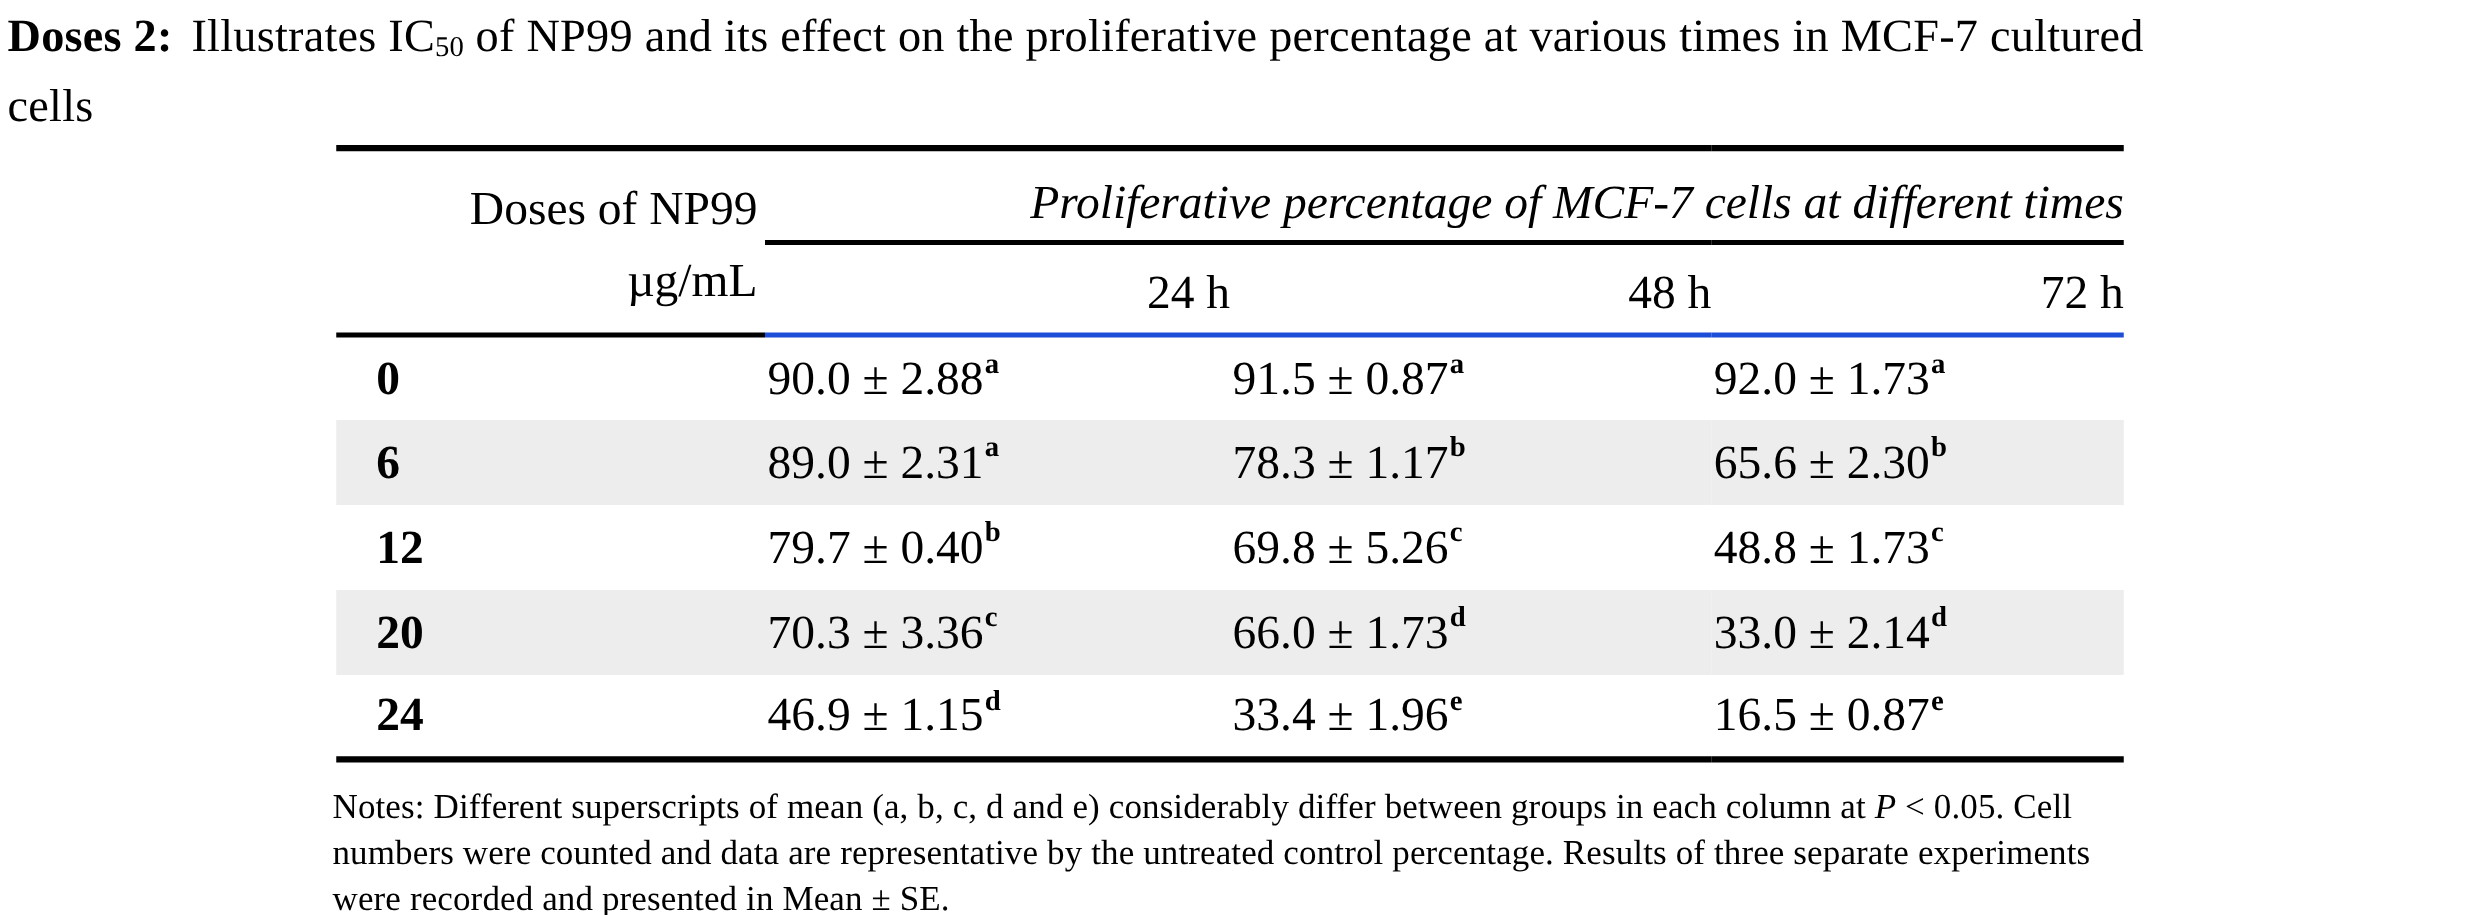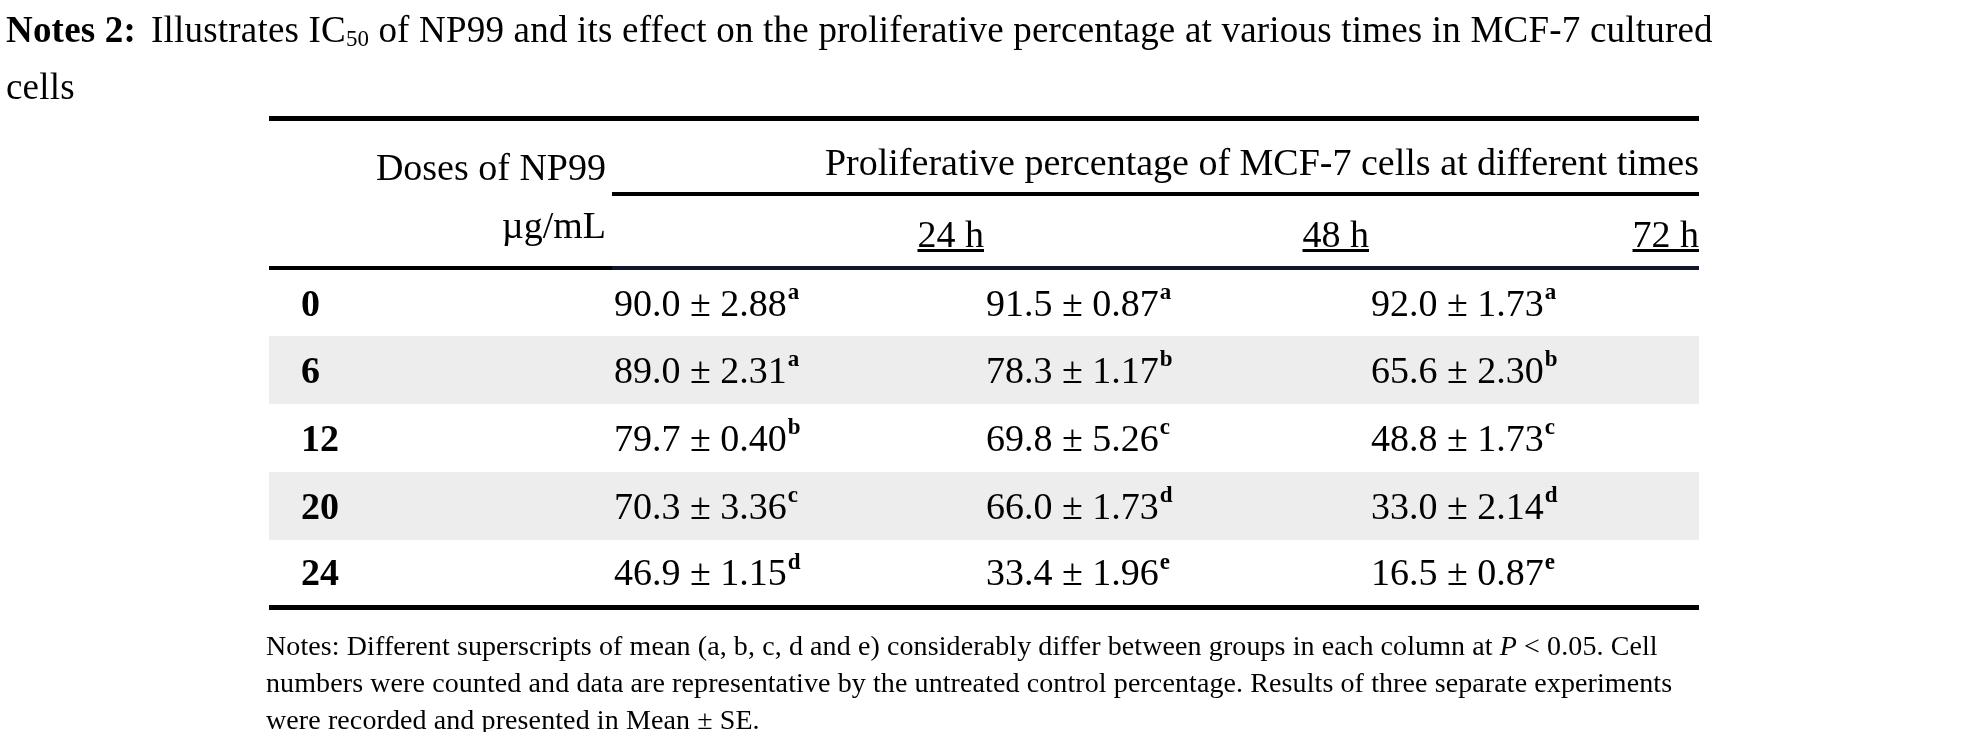--- a/index.html
+++ b/index.html
@@ -50,27 +50,27 @@
     vertical-align: top;
     padding: 17px 6px 0 32px;
     line-height: 58px;
     border-bottom: 4px solid #000;
   }
   th.span-header {
     height: 75px;
     vertical-align: bottom;
     padding: 0 0 8px 2px;
     border-bottom: 4px solid #000;
+    font-style: italic;
   }
   th.time-header {
     height: 74px;
     vertical-align: middle;
     padding: 6px 0 0 2px;
-    border-bottom: 4px solid #0f172a;
-    text-decoration: underline;
+    border-bottom: 4px solid #1d4ed8;
   }
 
   tbody td {
     height: 68px;
     vertical-align: middle;
     padding-left: 2px;
   }
   tbody td.dose-cell { font-weight: bold; padding-left: 32px; }
   tbody tr:nth-child(even) { background: #EDEDED; }
 
@@ -92,21 +92,21 @@
     font-size: 28px;
     line-height: 37px;
     letter-spacing: 0.1px;
   }
   .notes i { font-style: italic; }
 </style>
 </head>
 <body>
 
 <div class="caption">
-  <span class="cap-label">Notes 2:</span><span>Illustrates IC</span><span class="cap-sub">50</span><span> of NP99 and its effect on the proliferative percentage at various times in MCF-7 cultured</span><br>
+  <span class="cap-label">Doses 2:</span><span>Illustrates IC</span><span class="cap-sub">50</span><span> of NP99 and its effect on the proliferative percentage at various times in MCF-7 cultured</span><br>
   <span>cells</span>
 </div>
 
 <div class="table-wrap">
   <table class="data-table">
     <colgroup>
       <col class="c1">
         <col class="c2">
         <col class="c3">
         <col class="c4">

